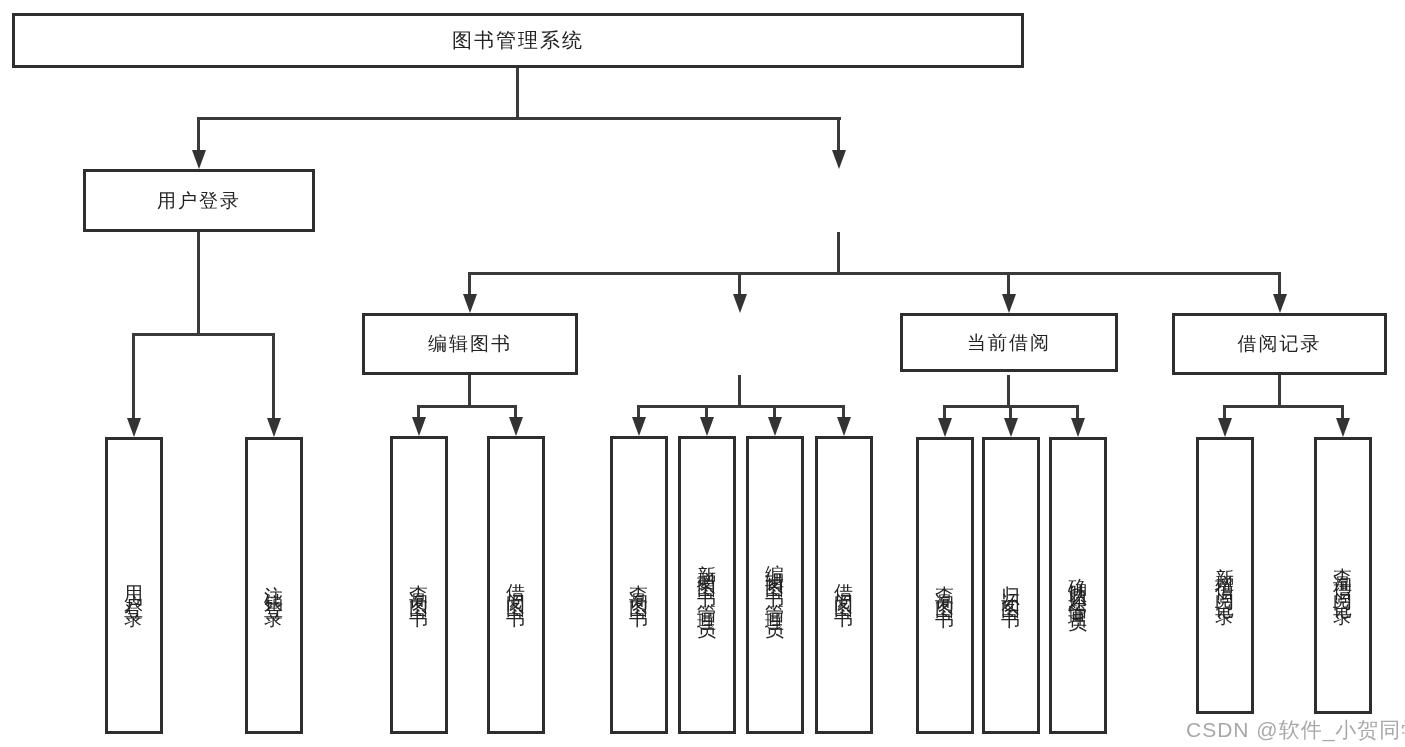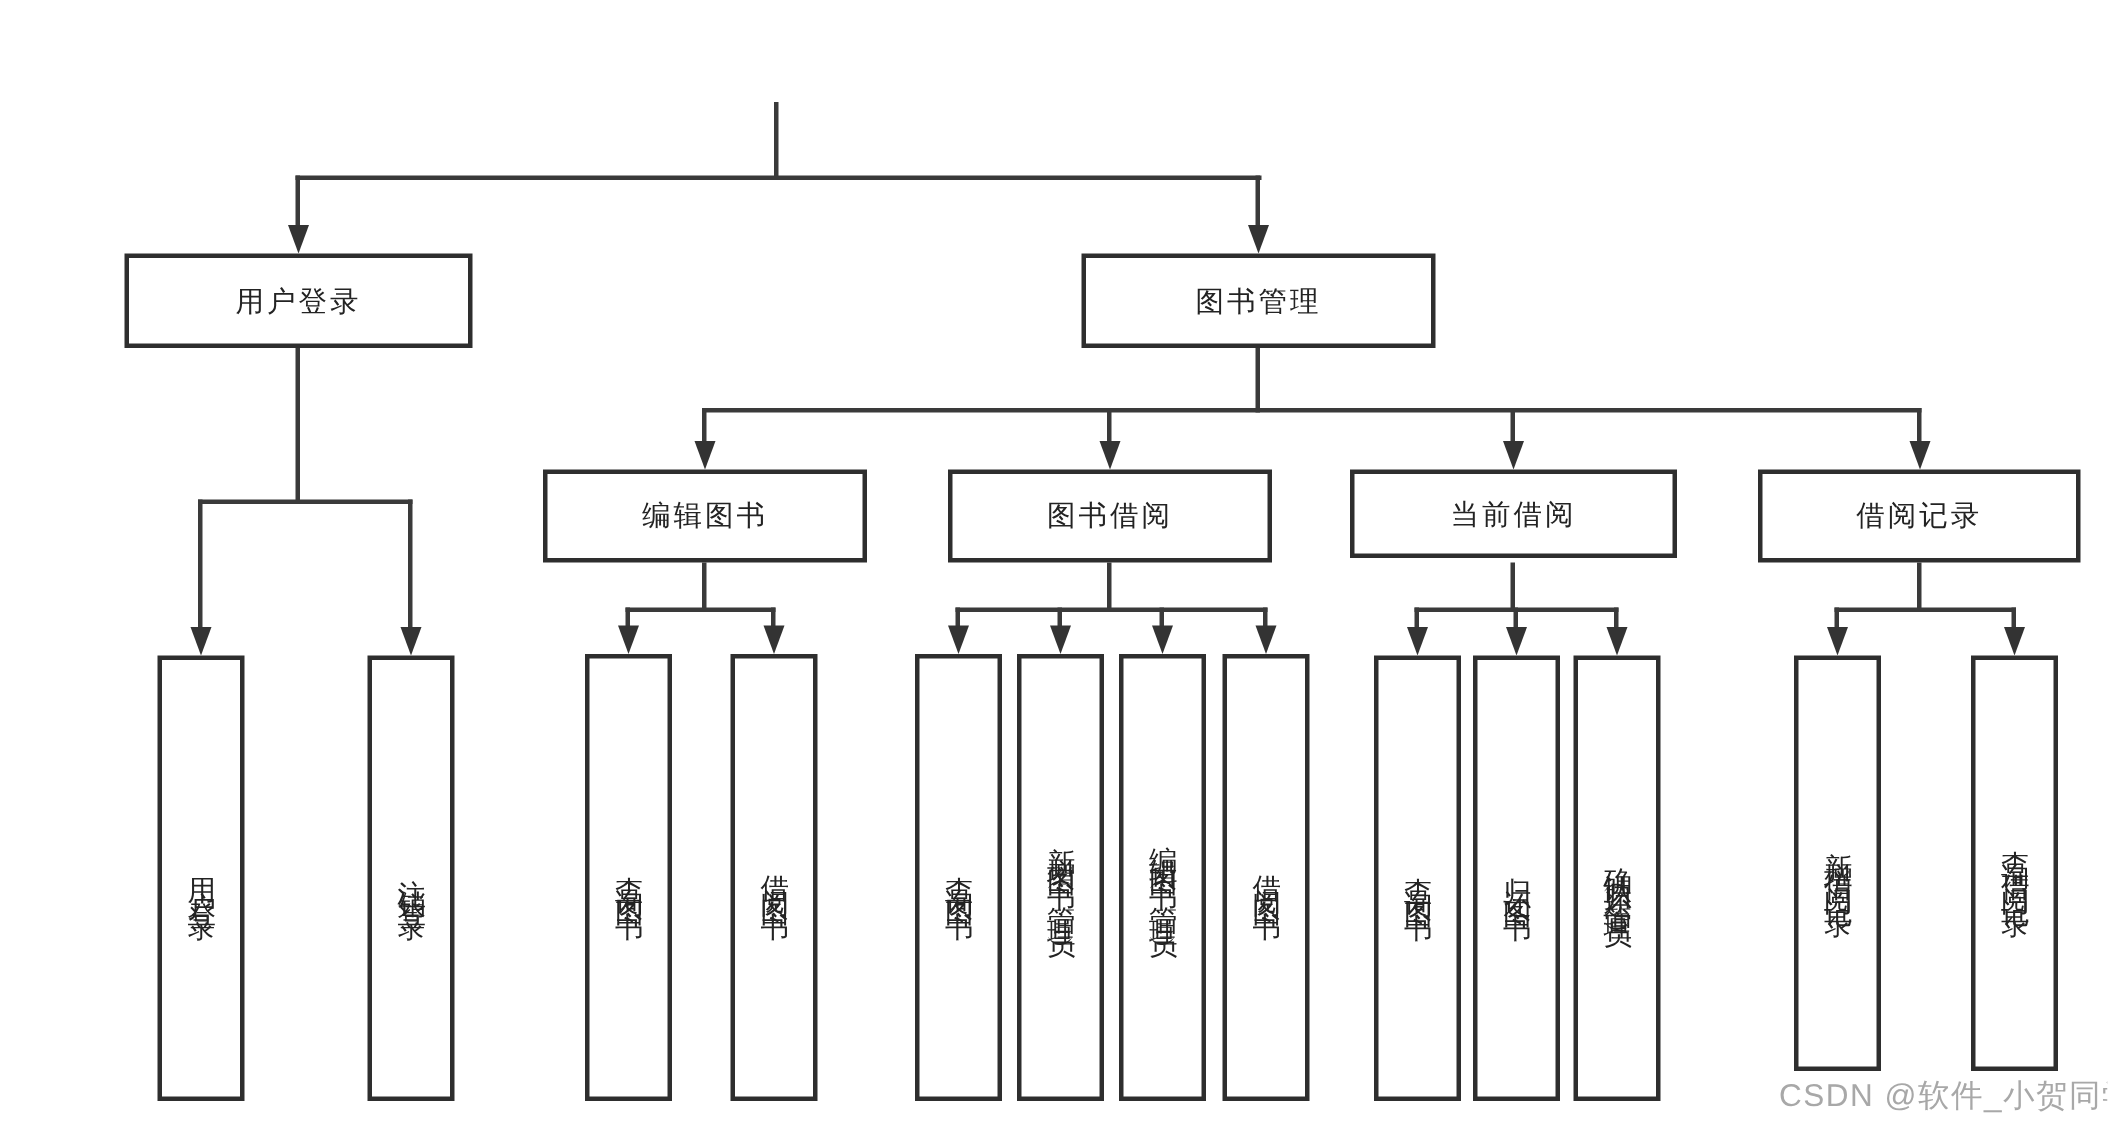--- a/index.html
+++ b/index.html
@@ -27,51 +27,50 @@
   .watermark{
     position:absolute;left:1186px;top:716px;font-size:21px;color:#a8a8a8;
     letter-spacing:1px;white-space:nowrap;
   }
 </style>
 </head>
 <body>
 
 <div class="canvas">
 
+  <div class="box rootbox" style="left:12px;top:13px;width:1012px;height:55px">图书管理系统</div>
 
   <div class="vline" style="left:516px;top:68px;height:52px"></div>
   <div class="hline" style="left:197px;top:117px;width:644px"></div>
   <div class="vline" style="left:197px;top:117px;height:36px"></div>
   <div class="arr" style="left:192px;top:150px"></div>
   <div class="vline" style="left:837px;top:117px;height:36px"></div>
   <div class="arr" style="left:832px;top:150px"></div>
 
   <div class="box" style="left:83px;top:169px;width:232px;height:63px">用户登录</div>
-  <div class="box" style="left:721px;top:169px;width:236px;height:63px">图书管理</div>
 
   <div class="vline" style="left:197px;top:232px;height:104px"></div>
   <div class="hline" style="left:132px;top:333px;width:143px"></div>
   <div class="vline" style="left:132px;top:333px;height:87px"></div>
   <div class="arr" style="left:127px;top:418px"></div>
   <div class="vline" style="left:272px;top:333px;height:87px"></div>
   <div class="arr" style="left:267px;top:418px"></div>
 
   <div class="vline" style="left:837px;top:232px;height:43px"></div>
   <div class="hline" style="left:468px;top:272px;width:813px"></div>
   <div class="vline" style="left:468px;top:272px;height:24px"></div>
   <div class="arr" style="left:463px;top:294px"></div>
   <div class="vline" style="left:738px;top:272px;height:24px"></div>
   <div class="arr" style="left:733px;top:294px"></div>
   <div class="vline" style="left:1007px;top:272px;height:24px"></div>
   <div class="arr" style="left:1002px;top:294px"></div>
   <div class="vline" style="left:1278px;top:272px;height:24px"></div>
   <div class="arr" style="left:1273px;top:294px"></div>
 
   <div class="box" style="left:362px;top:313px;width:216px;height:62px">编辑图书</div>
-  <div class="box" style="left:632px;top:313px;width:216px;height:62px">图书借阅</div>
   <div class="box" style="left:900px;top:313px;width:218px;height:59px">当前借阅</div>
   <div class="box" style="left:1172px;top:313px;width:215px;height:62px">借阅记录</div>
 
   <div class="vline" style="left:468px;top:375px;height:33px"></div>
   <div class="hline" style="left:417px;top:405px;width:100px"></div>
   <div class="vline" style="left:417px;top:405px;height:14px"></div>
   <div class="arr" style="left:412px;top:417px"></div>
   <div class="vline" style="left:514px;top:405px;height:14px"></div>
   <div class="arr" style="left:509px;top:417px"></div>
 

